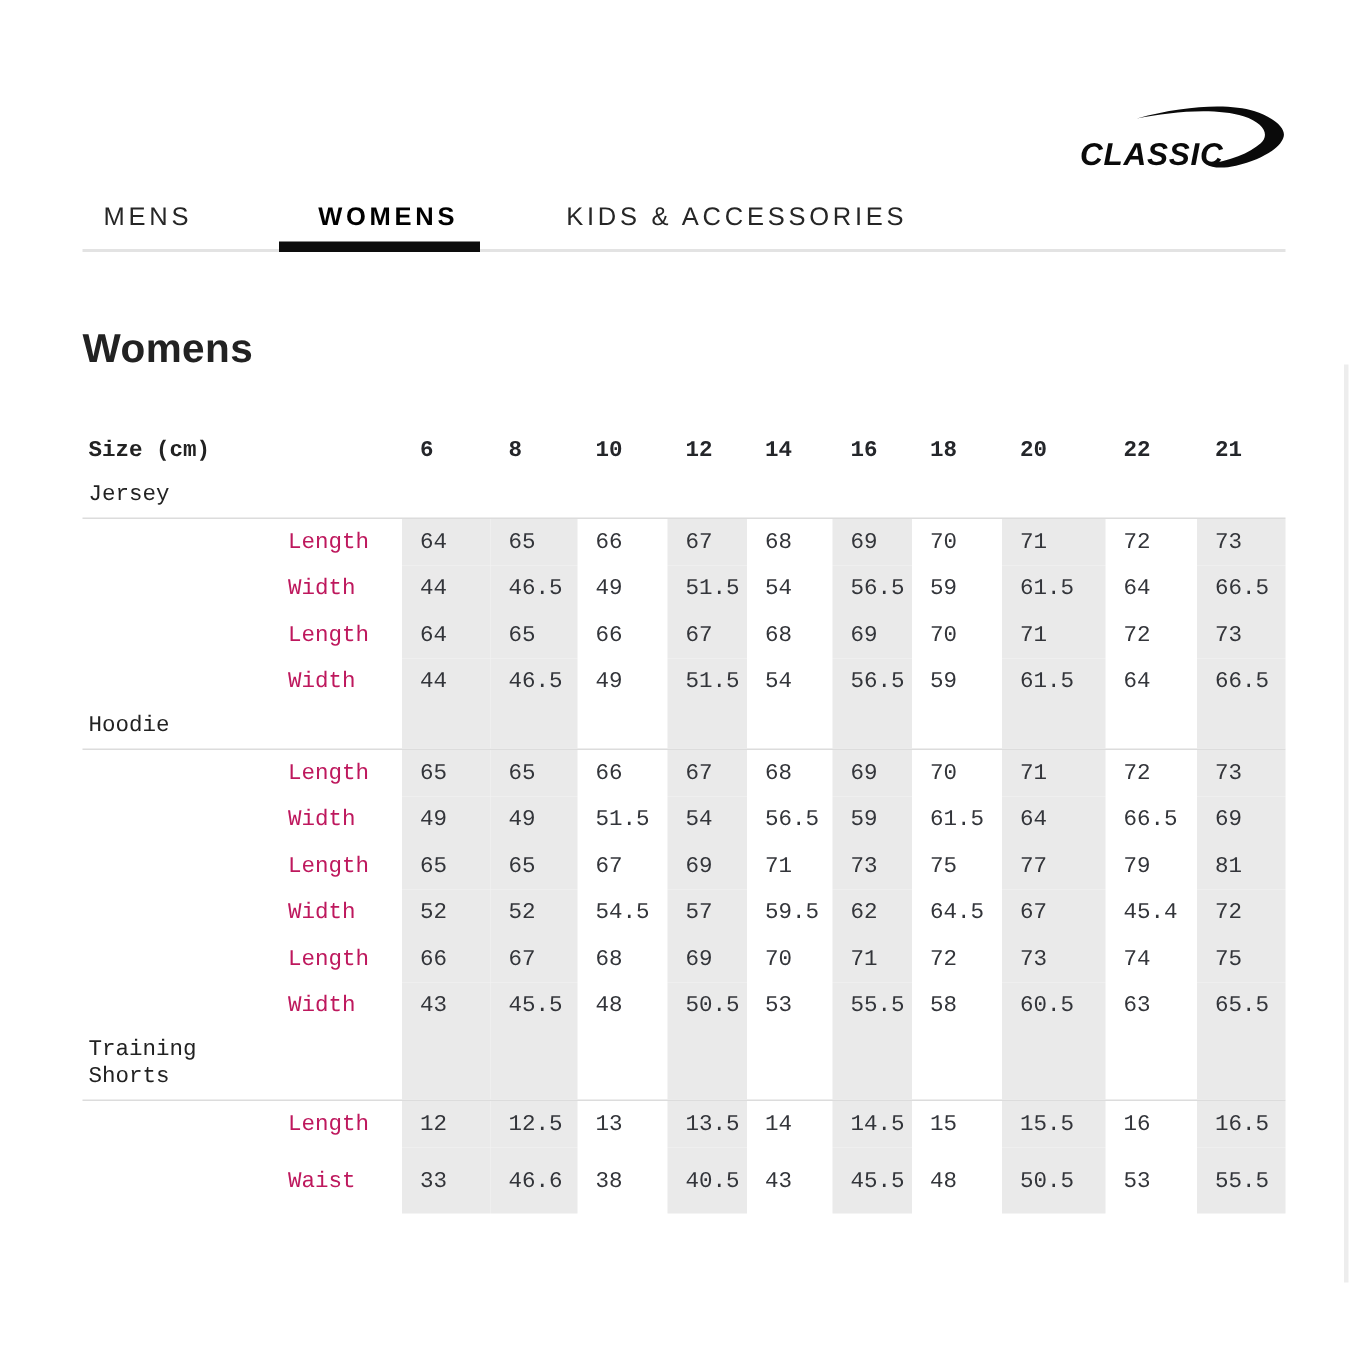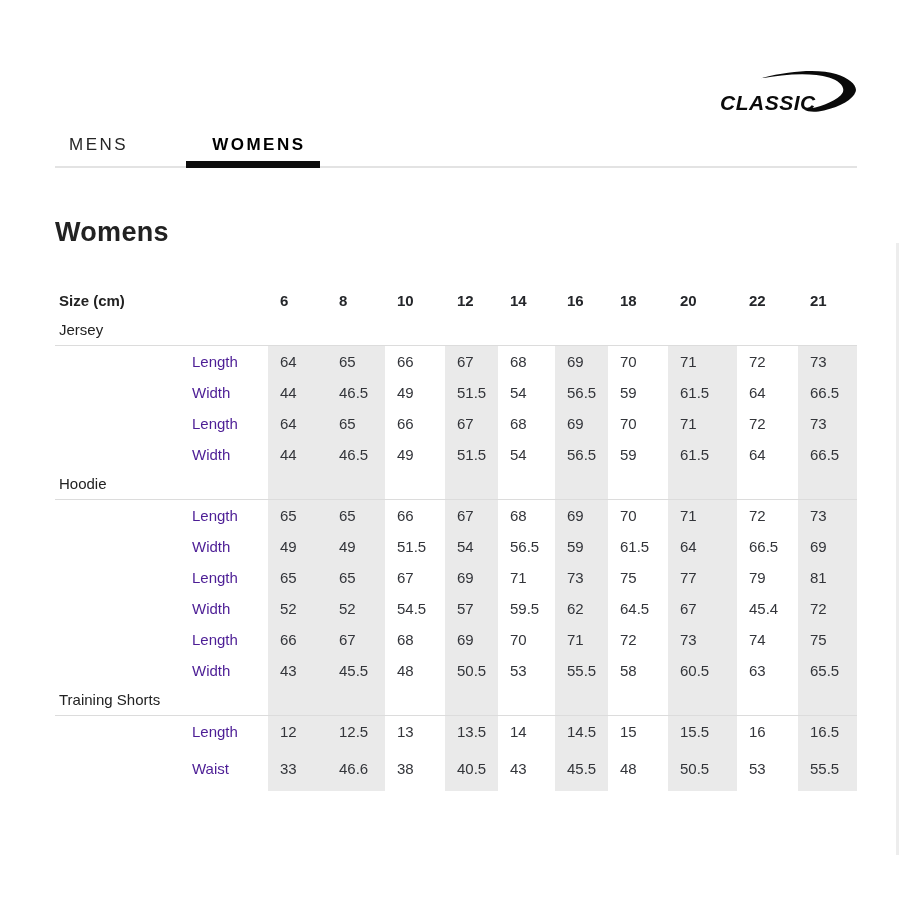--- a/index.html
+++ b/index.html
@@ -35,49 +35,51 @@
   h1{
     font-size:27px;font-weight:600;color:#222;
     margin:49px 0 0 0;letter-spacing:.3px;line-height:1.15;
   }
 
   
   .table{margin-top:37px;}
   .row{
     display:grid;box-sizing:border-box;align-items:center;
     grid-template-columns:137px 76px 59px 58px 60px 53px 57px 53px 60px 69px 61px 59px;
+    font-family:Liberation Mono, monospace;
   }
   .cell{font-size:15px;box-sizing:border-box;height:100%;display:flex;align-items:center;}
   .hrow{height:31px;}
   .hlab{grid-column:1 / span 2;font-weight:600;color:#222;padding-left:4px;}
   .sz{font-weight:bold;color:#24262a;padding-left:12px;}
   .sec{min-height:30px;border-bottom:1px solid #dcdcdc;}
   .sec.first{min-height:25px;gap:30px;}
   .lab{
     grid-column:1 / span 2;font-weight:500;color:#222;
     padding:5px 10px 5px 4px;line-height:1.25;display:block;
     max-width:118px;align-self:center;
   }
   .mrow{height:31px;}
   .mrow.last{height:44px;}
-  .mlab{font-weight:500;color:#4c1d95;}
+  .mlab{font-weight:500;color:#be185d;}
   .val{padding-left:12px;color:#33353a;}
   .striped .g{background:#eaeaea;}
 
   
   .vscroll{position:absolute;left:896px;top:243px;width:3px;height:612px;background:#ededed;}
 </style>
 </head>
 <body>
 
 <div class="content">
 
   <nav class="tabbar">
     <div class="tab t0">MENS</div>
     <div class="tab t1 active">WOMENS</div>
+    <div class="tab t2">KIDS &amp; ACCESSORIES</div>
   </nav>
 
   <h1>Womens</h1>
 
   <div class="table">
     <div class="row hrow" id="header-row">
       <div class="cell hlab">Size (cm)</div>
     <div class="cell sz c0">6</div>
         <div class="cell sz c1">8</div>
         <div class="cell sz c2">10</div>

